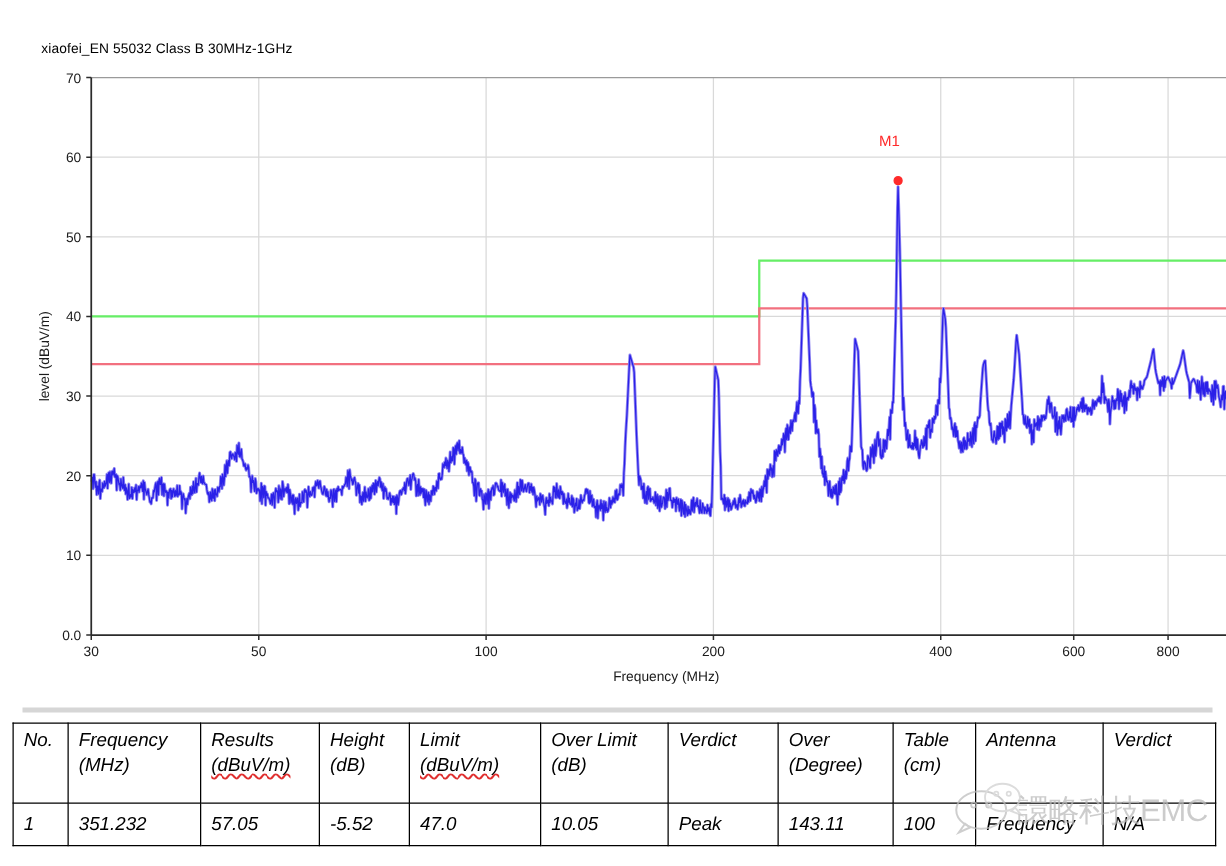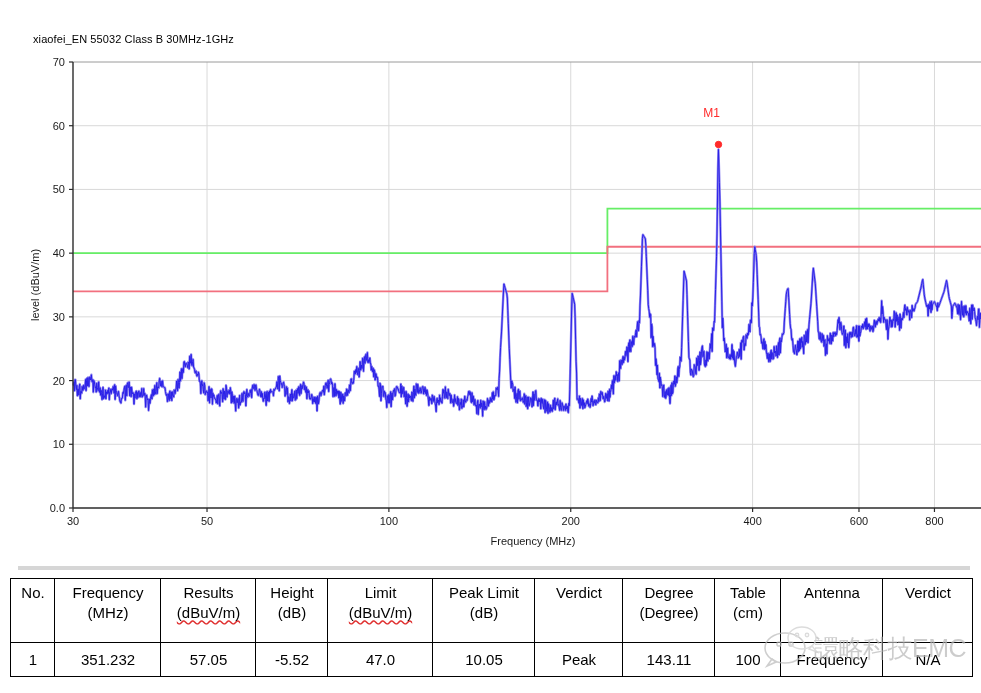--- a/index.html
+++ b/index.html
@@ -69,25 +69,26 @@
   table.results {
     border-collapse: collapse;
     width: 962px;
     table-layout: fixed;
   }
   table.results td, table.results th {
     border: 1px solid #000000;
     font-size: 15px;
     font-weight: normal;
     color: #000000;
-    text-align: center;
+    text-align: left;
     padding: 4px 7px 4px 8px;
     vertical-align: top;
     font-family: "Liberation Sans", sans-serif;
     background: transparent;
+    font-style: italic;
   }
   table.results thead td {
     height: 64px;
   }
   table.results tbody td {
     height: 34px;
     vertical-align: middle;
     padding-top: 3px;
   }
   .hdr-l1 { display: block; line-height: 1.35; }
@@ -219,28 +220,28 @@
             </td>
             <td>
               <span class="hdr-l1">Height</span>
               <span class="hdr-l2">(dB)</span>
             </td>
             <td>
               <span class="hdr-l1">Limit</span>
               <span class="hdr-l2"><span class="spellred">(dBuV/m)</span></span>
             </td>
             <td>
-              <span class="hdr-l1">Peak Limit</span>
+              <span class="hdr-l1">Over Limit</span>
               <span class="hdr-l2">(dB)</span>
             </td>
             <td>
               <span class="hdr-l1">Verdict</span>
             </td>
             <td>
-              <span class="hdr-l1">Degree</span>
+              <span class="hdr-l1">Over</span>
               <span class="hdr-l2">(Degree)</span>
             </td>
             <td>
               <span class="hdr-l1">Table</span>
               <span class="hdr-l2">(cm)</span>
             </td>
             <td>
               <span class="hdr-l1">Antenna</span>
             </td>
             <td>

